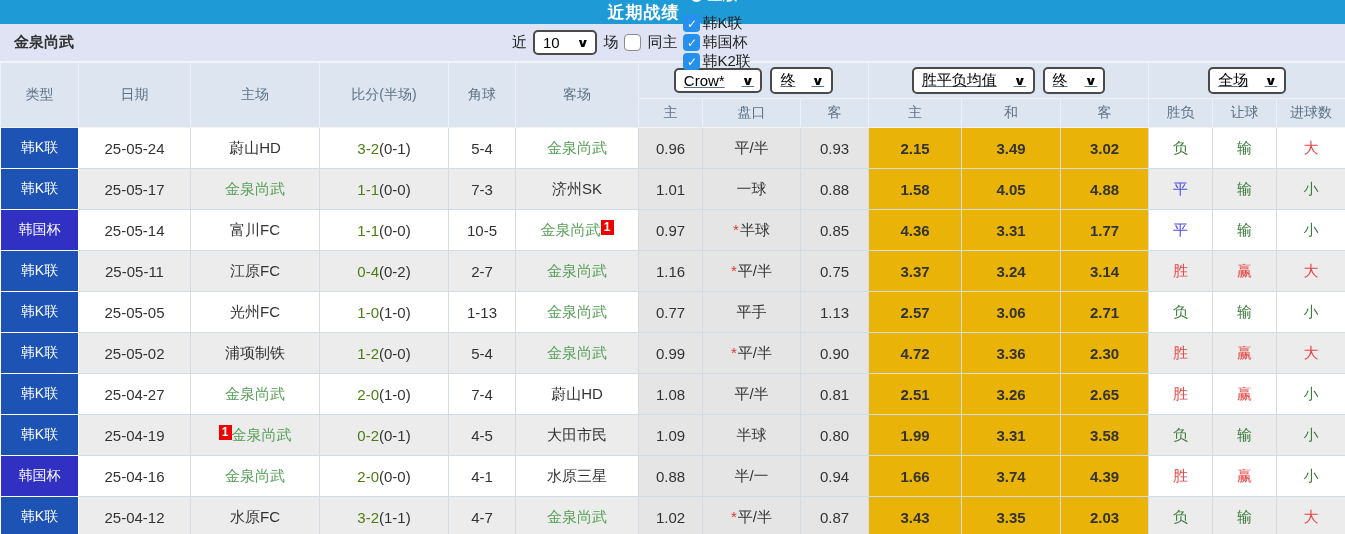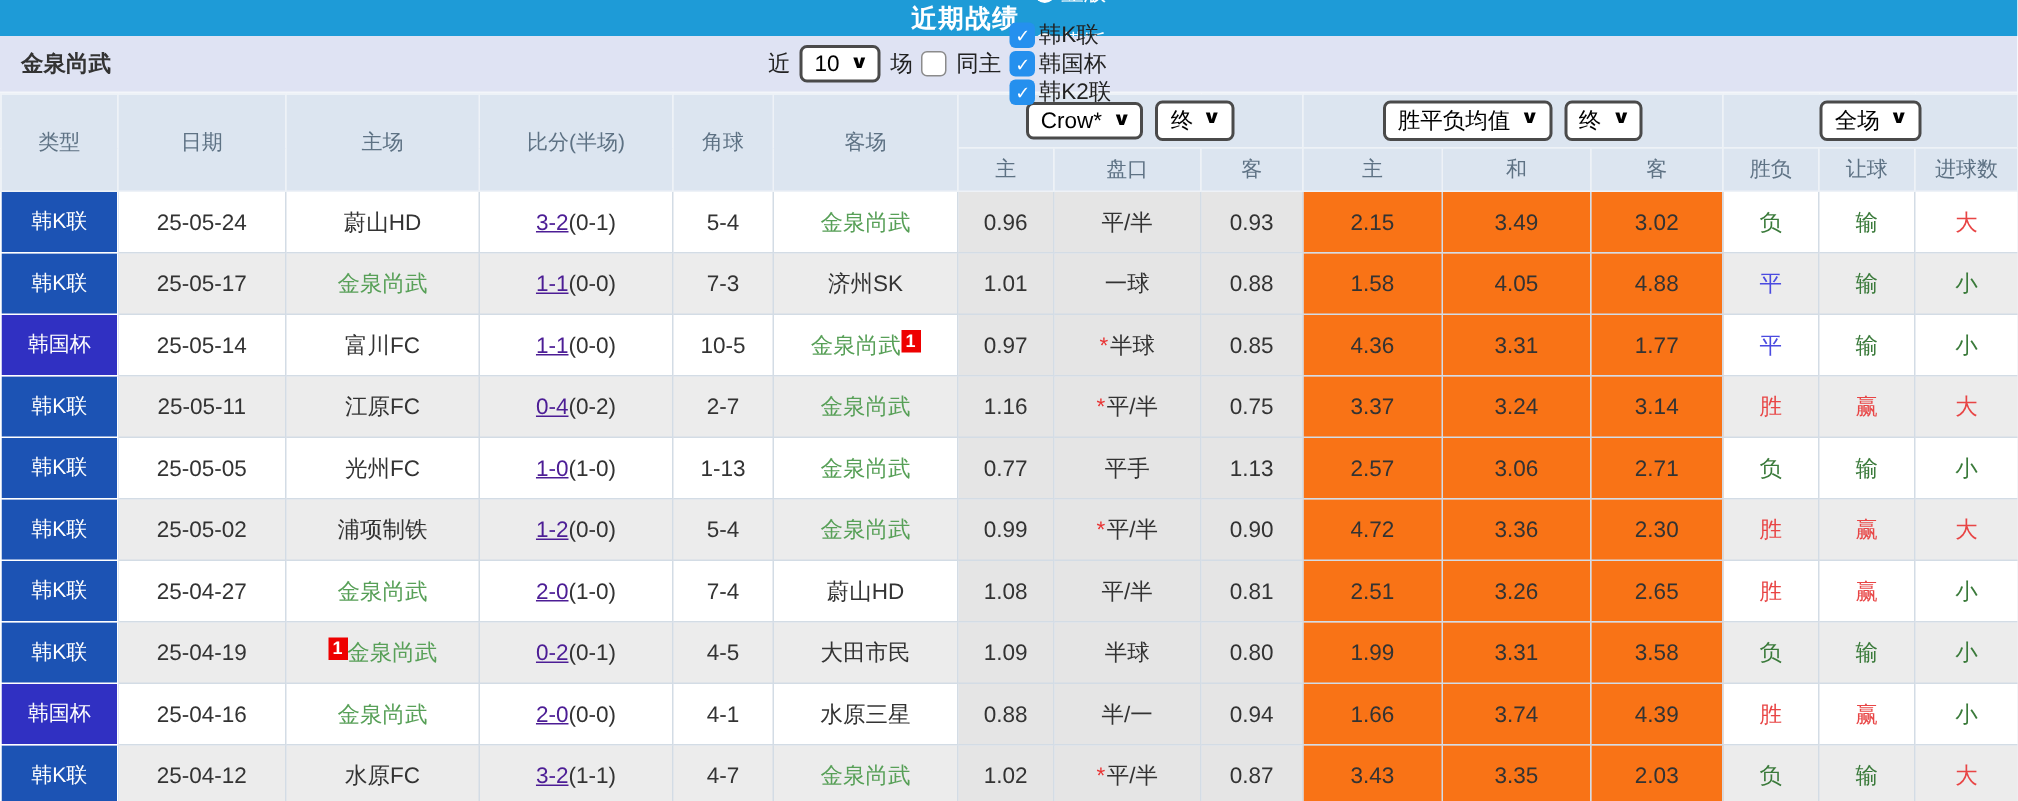--- a/index.html
+++ b/index.html
@@ -15,49 +15,49 @@
   .rdot { width:13px; height:13px; border-radius:50%; display:inline-block; }
   .rdot.on  { background:#fff; }
   .rdot.off { border:2px solid #fff; width:13px; height:13px; background:transparent; }
 
   
   .toolbar { height:38px; background:#dfe3f3; position:relative; display:flex;
     align-items:center; border-bottom:1px solid #f3f6fa; }
   .team-name { margin-left:14px; font-size:15px; font-weight:600; color:#333; }
   .controls { position:absolute; left:512px; top:0; height:100%; display:flex;
     align-items:center; gap:6px; font-size:15px; color:#222; }
-  .sel { display:inline-flex; gap:8px; background:#fff;
+  .sel { display:inline-flex; align-items:center; gap:18px; background:#fff;
     border:2px solid #4a4a4a; border-radius:5px; padding:2px 8px; font-size:15px;
     color:#000; cursor:pointer; white-space:nowrap; }
   .sel .chev { font-size:12px; font-weight:bold; transform:scaleX(1.3); }
   .chk { width:17px; height:17px; border-radius:4px; display:inline-flex;
     align-items:center; justify-content:center; cursor:pointer; }
   .chk.off { background:#fff; border:1px solid #8b8b8b; }
   .chk.on  { background:#2590ee; color:#fff; font-size:12px; font-weight:bold; }
   .flt { display:flex; align-items:center; gap:2px; }
 
   
   table { width:1345px; table-layout:fixed; border-collapse:collapse; }
   thead th { background:#dce5f0; color:#5e7284; font-weight:normal; font-size:14px;
     border:1px solid #eef2f7; }
   thead tr.hA th { height:36px; }
   thead tr.hB th { height:29px; }
-  .dd-wrap { display:flex; align-items:center; justify-content:center; gap:8px; }
+  .dd-wrap { display:flex; align-items:center; justify-content:center; gap:8px;text-decoration:underline; }
 
   tbody td { height:41px; text-align:center; vertical-align:middle; font-size:15px;
     color:#333; border:1px solid #d3dce5; }
   tr.r-odd  td { background:#ffffff; }
   tr.r-even td { background:#ececec; }
   tbody td.c-o   { background:#e5e5e5; }
-  tbody td.c-avg { background:#f97316; }
+  tbody td.c-avg { background:#eab308;font-weight:bold; }
   tbody td.c-type { color:#fff; font-size:14px; border:1px solid #fff; }
   tbody td.c-type.kl  { background:#1c53b4; }
   tbody td.c-type.cup { background:#3030c2; }
 
-  .sc   { color:#4c1d95;text-decoration:underline; }
+  .sc   { color:#4d7c0f; }
   .half { color:#333; }
   .tname { color:#333; }
   .tname.focus { color:#58a058; cursor:pointer; }
   .star { color:#e83333; font-style:normal; margin-right:1px; }
   .badge1 { display:inline-block; background:#ee0000; color:#fff; font-size:12px;
     font-weight:bold; line-height:15px; min-width:13px; padding:0 1px;
     vertical-align:4px; }
   .t-red   { color:#e84545; }
   .t-green { color:#3a7a3a; }
   .t-blue  { color:#4a4ae0; }

